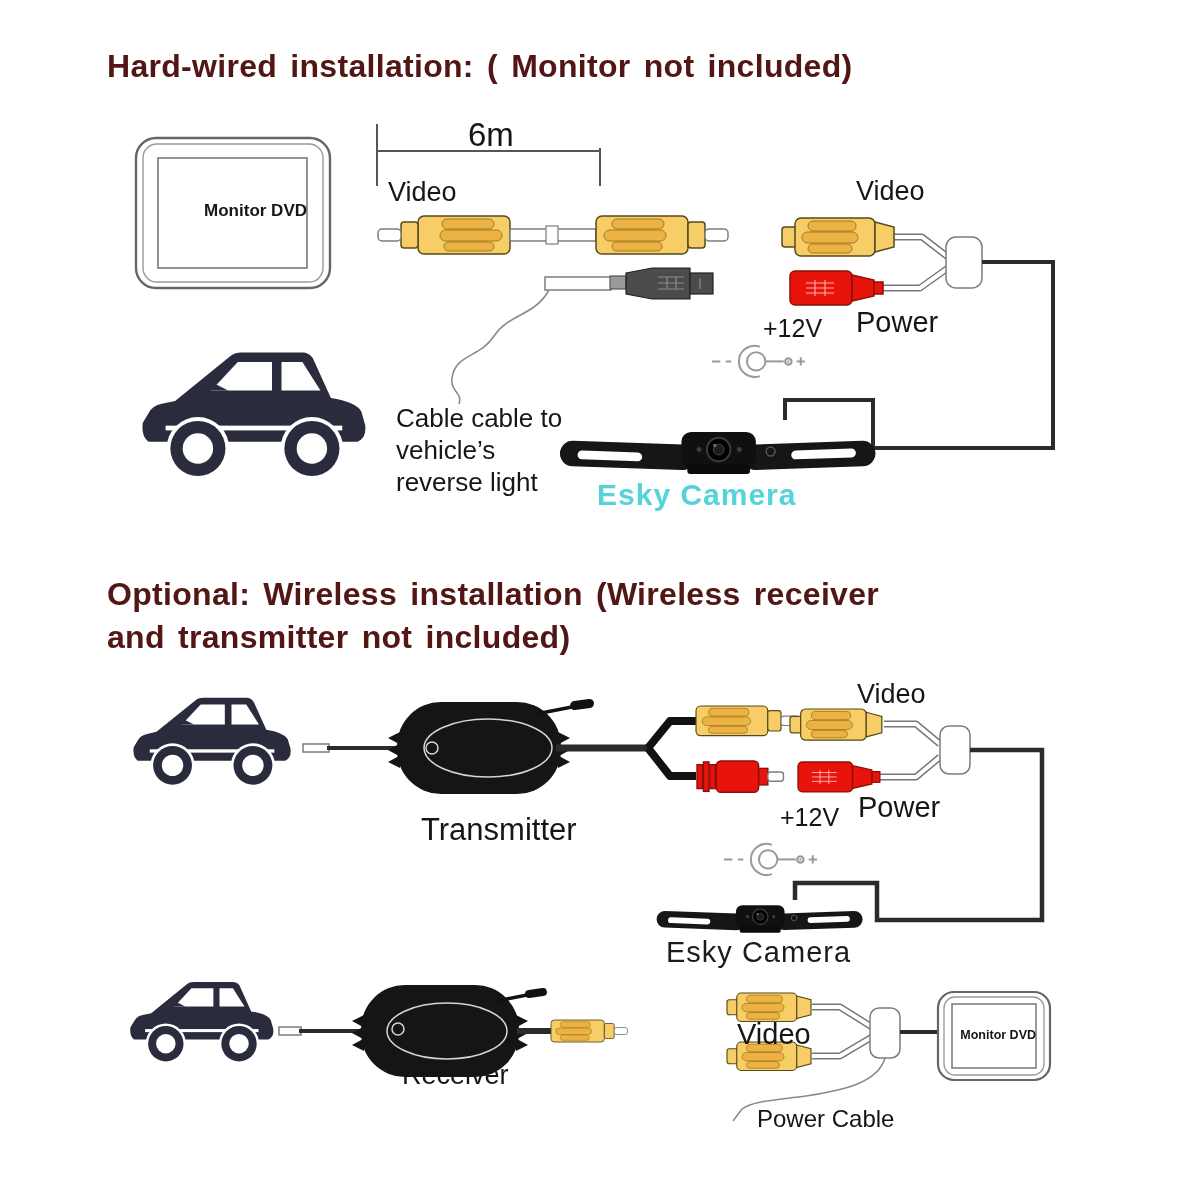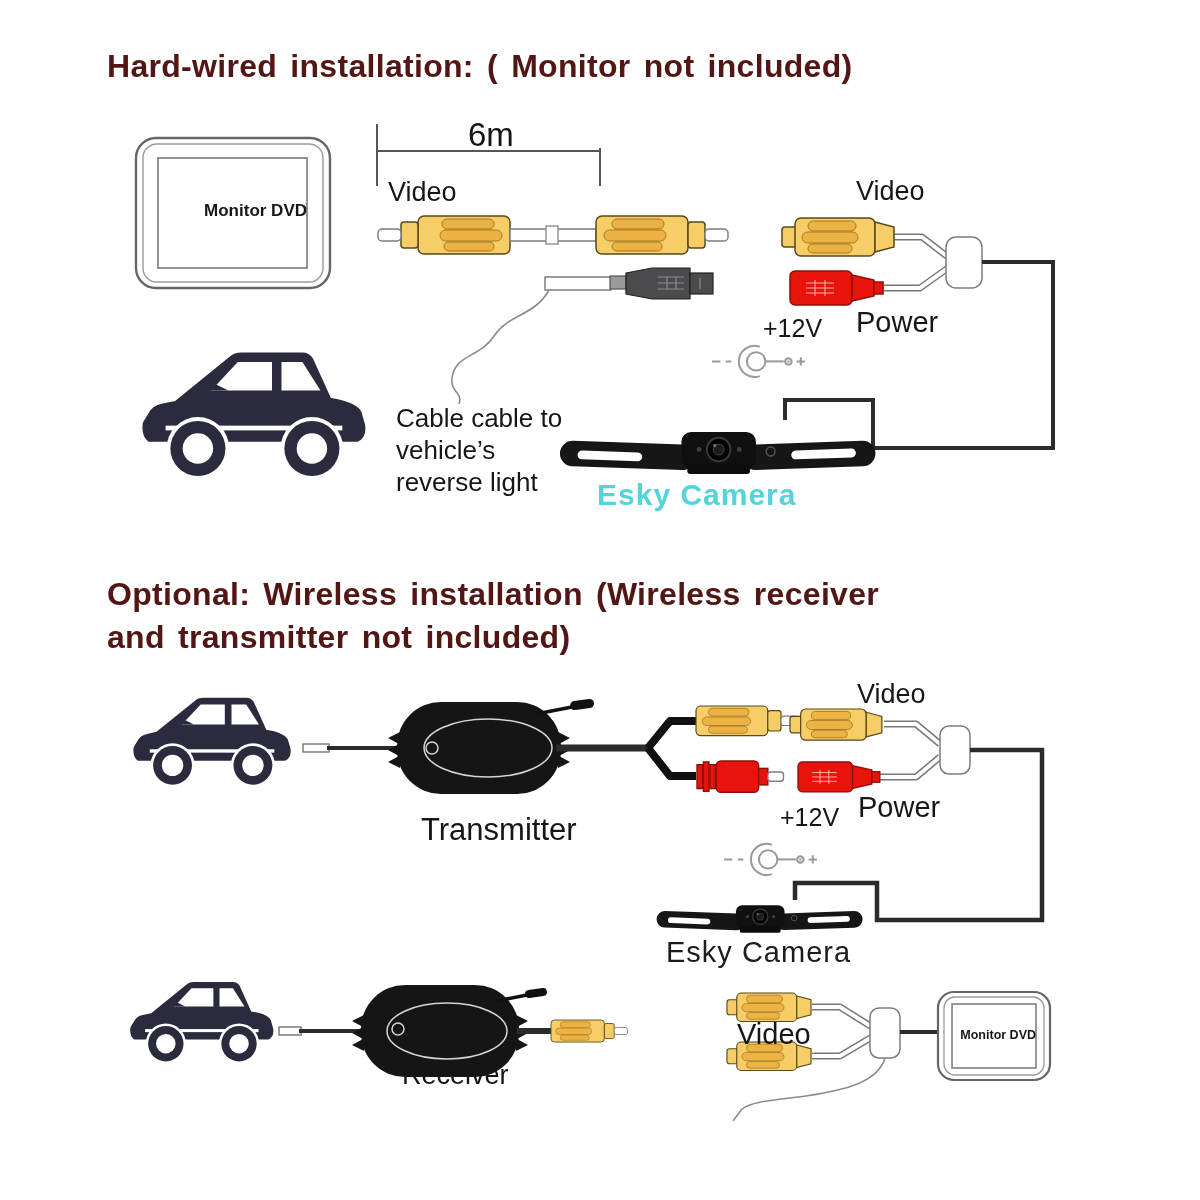--- a/index.html
+++ b/index.html
@@ -264,15 +264,16 @@
 
   <div class="lbl brand2" style="left:666px;top:936px;">Esky Camera</div>
 
   <div class="lbl" style="left:402px;top:1060px;font-size:27px;">Receiver</div>
 
   <div class="lbl" style="left:737px;top:1018px;font-size:29px;">Video</div>
 
   <div class="lbl boxlbl" style="left:952px;top:1028px;width:84px;font-size:12.5px;">Monitor DVD</div>
 
   <div class="lbl" style="left:757px;top:1104px;font-size:24px;line-height:29px;">
+    <div>Power Cable</div>
   </div>
 
 </div>
 
 </body></html>

